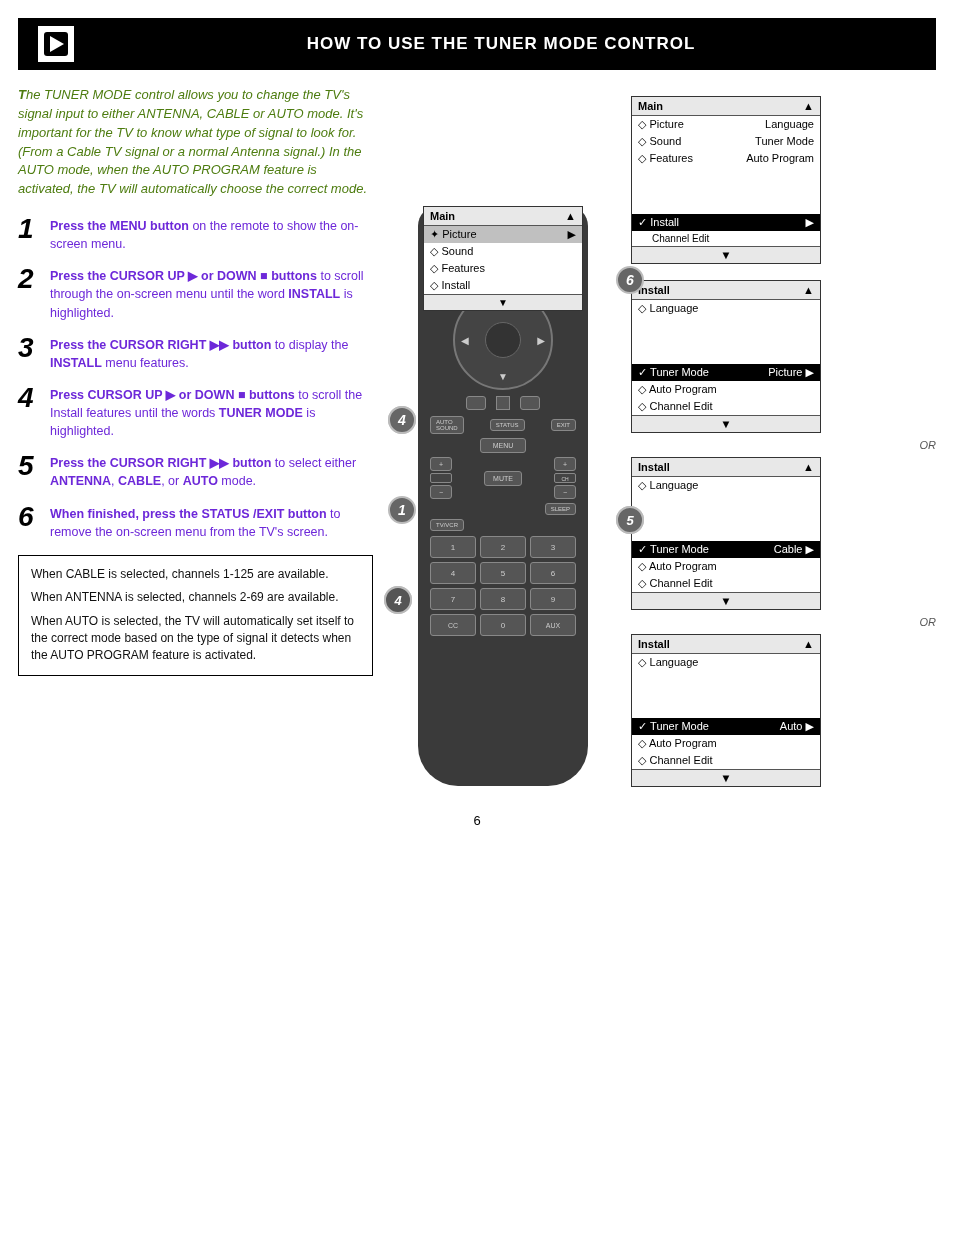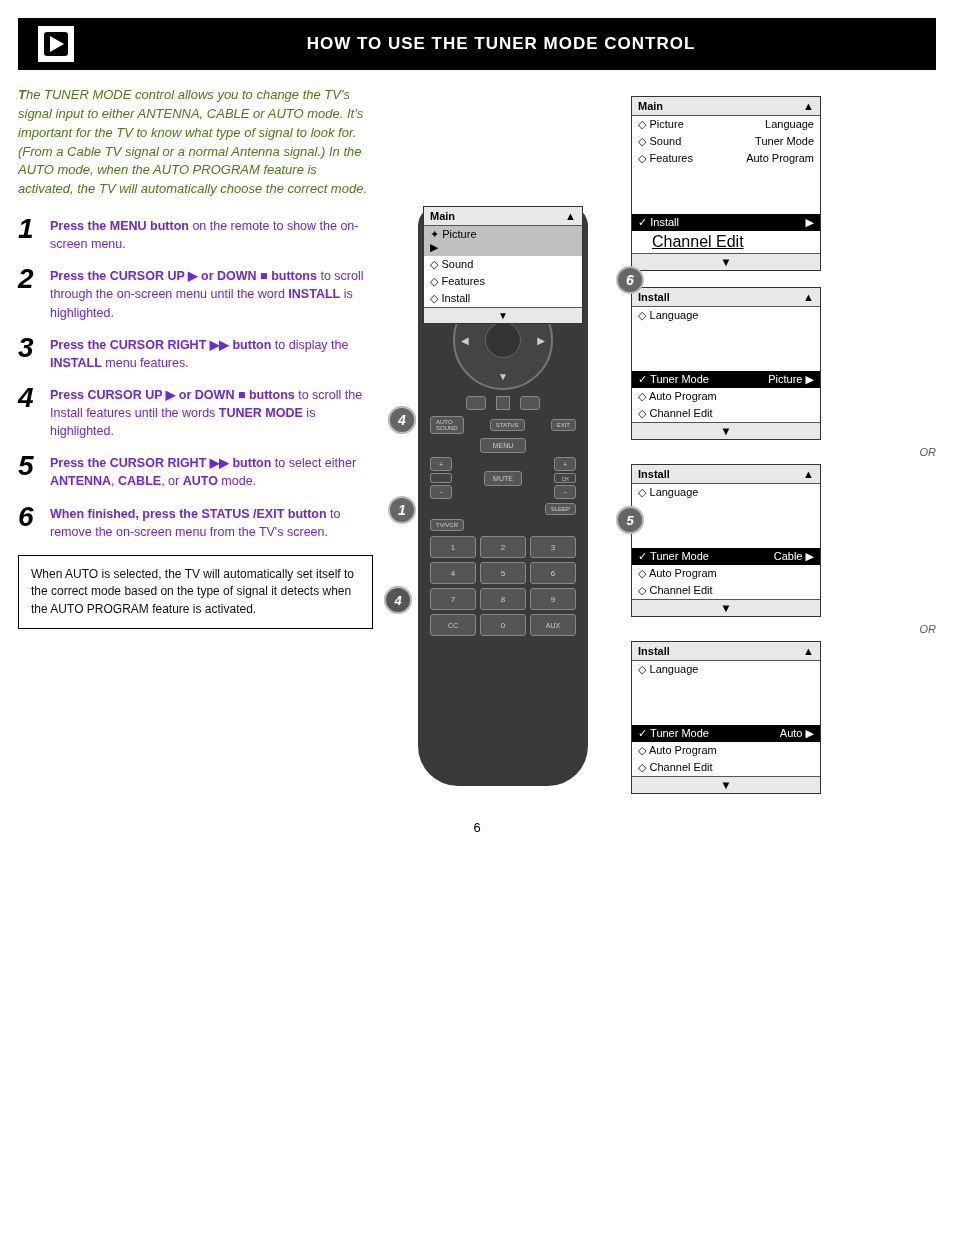--- a/index.html
+++ b/index.html
@@ -157,21 +157,20 @@
     }
     .menu-header span { font-weight: bold; }
     .menu-row {
       display: flex;
       justify-content: space-between;
       padding: 2px 6px;
       font-size: 11px;
     }
     .menu-row.selected {
       background: #c0c0c0;
-      flex-direction: column;
     }
     .menu-row.highlighted {
       background: #000;
       color: #fff;
       margin-top: 47px;
     }
     .menu-footer {
       display: flex;
       justify-content: center;
       padding: 2px 6px;
@@ -355,20 +354,22 @@
         <span class="step-number"><em>6</em></span>
         <span class="step-text">
           <strong>When finished, press the STATUS /EXIT button</strong> to remove the on-screen menu from the TV's screen.
         </span>
       </li>
 
     </ol>
 
     <div class="hint-box">
       <div class="hint-text">
+        <p>When CABLE is selected, channels 1-125 are available.</p>
+        <p>When ANTENNA is selected, channels 2-69 are available.</p>
         <p>When AUTO is selected, the TV will automatically set itself to the correct mode based on the type of signal it detects when the AUTO PROGRAM feature is activated.</p>
       </div>
     </div>
 
   </div>
 
   <div class="right-col">
 
     <div class="remote-area">
 
@@ -523,21 +524,21 @@
             <span>Tuner Mode</span>
         </div>
         <div class="menu-row">
           <span>◇ Features</span>
             <span>Auto Program</span>
         </div>
         <div class="menu-row highlighted">
           <span>✓ Install</span>
             <span>▶</span>
         </div>
-        <div style="padding:2px 6px 2px 20px; font-size:16px; background:#fff;text-decoration:underline;">
+        <div style="padding:2px 6px 2px 20px; font-size:10px; background:#fff;">
           <span>Channel Edit</span>
         </div>
         <div class="menu-footer">▼</div>
       </div>
 
       <div class="menu-box" style="width:190px; margin-top:12px;">
         <div class="menu-header">
           <span>Install</span>
           <span>▲</span>
         </div>

